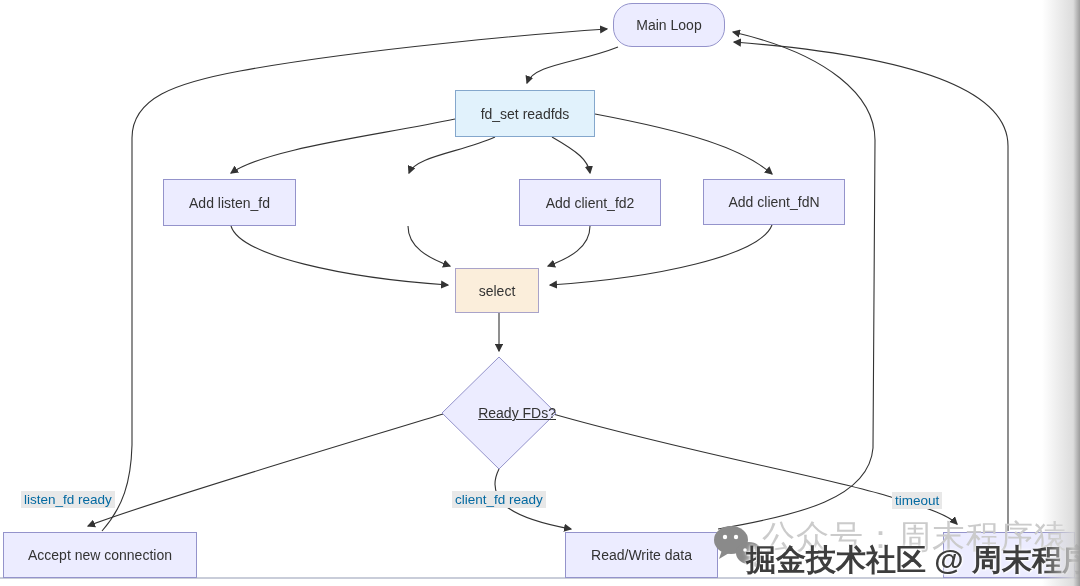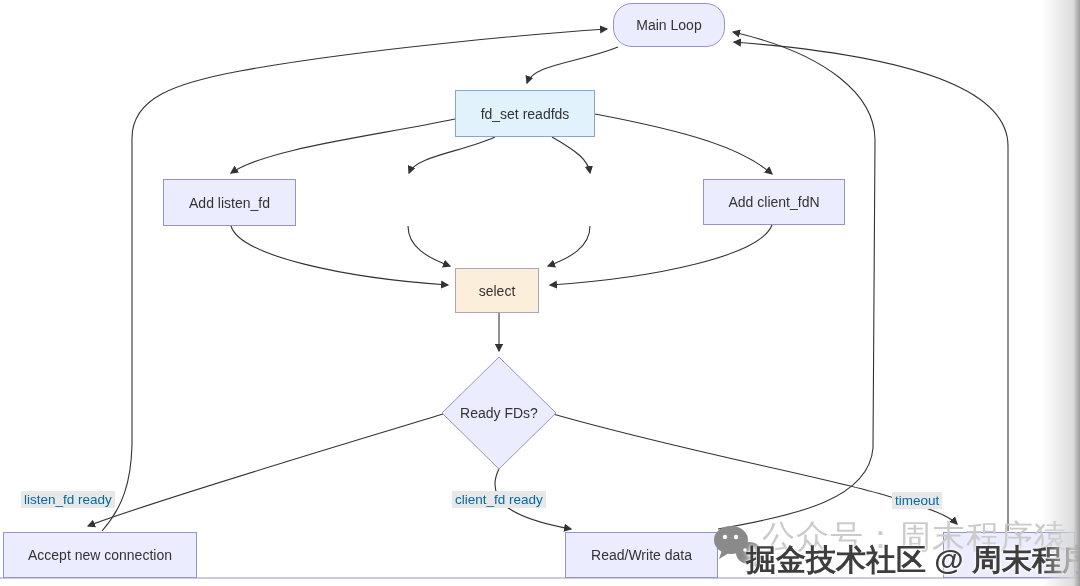--- a/index.html
+++ b/index.html
@@ -22,21 +22,21 @@
   .diamond{fill:var(--node-fill);stroke:var(--node-border);stroke-width:1;}
   .node{
     position:absolute;z-index:10;box-sizing:border-box;
     background:var(--node-fill);border:1px solid var(--node-border);
     display:flex;align-items:center;justify-content:center;
     font-size:14px;color:#333;text-align:center;
   }
   .node.fdset{background:var(--fdset-fill);border-color:var(--fdset-border);}
   .node.select{background:var(--select-fill);border-color:var(--select-border);}
   .diamond-label{
-    position:absolute;z-index:10;font-size:14px;color:#333;text-align:center;
+    position:absolute;z-index:10;font-size:14px;color:#333;text-align:right;text-decoration:underline;
   }
   .edge-label{
     position:absolute;z-index:12;background:var(--label-bg);
     font-size:13.5px;color:#0369a1;padding:0 3px;line-height:17px;white-space:nowrap;
   }
   .wm-light{
     position:absolute;z-index:30;font-size:33px;color:var(--wm-light);
     white-space:nowrap;letter-spacing:1px;
   }
   .wm-dark{
@@ -95,20 +95,21 @@
     <polygon class="diamond" points="499,357 556,413 499,469 442,413"></polygon>
   </svg>
 
   <div class="node" style="left:613px;top:3px;width:112px;height:44px;border-radius:19px;">Main Loop</div>
 
   <div class="node" style="left:163px;top:179px;width:133px;height:47px;">Add listen_fd</div>
 
   <div class="node fdset" style="left:455px;top:90px;width:140px;height:47px;">fd_set readfds</div>
 
 
+  <div class="node" style="left:519px;top:179px;width:142px;height:47px;">Add client_fd2</div>
 
   <div class="node" style="left:703px;top:179px;width:142px;height:46px;">Add client_fdN</div>
 
   <div class="node select" style="left:455px;top:268px;width:84px;height:45px;">select</div>
 
   <div class="diamond-label" style="left:442px;top:405px;width:114px;">Ready FDs?</div>
 
   <div class="node" style="left:3px;top:532px;width:194px;height:46px;">Accept new connection</div>
 
   <div class="node" style="left:565px;top:532px;width:153px;height:46px;">Read/Write data</div>

